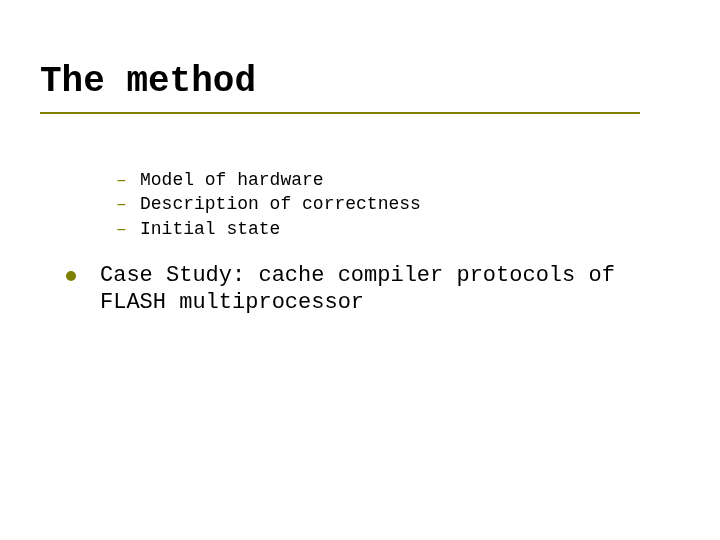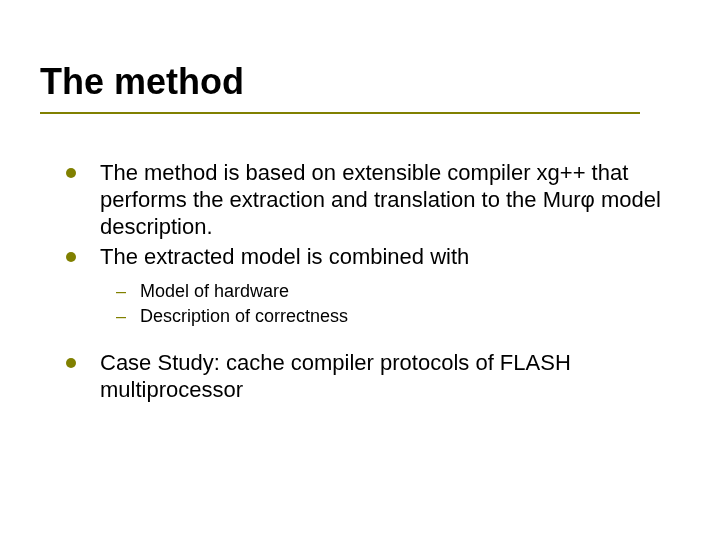--- a/index.html
+++ b/index.html
@@ -10,20 +10,21 @@
     background: #ffffff;
     font-family: Arial, Helvetica, sans-serif;
     color: #000000;
     overflow: hidden;
   }
   .slide {
     position: relative;
     width: 720px;
     height: 540px;
     box-sizing: border-box;
+    font-family: Liberation Mono, monospace;
   }
   .title-wrap {
     position: absolute;
     left: 40px;
     top: 62px;
   }
   .title {
     font-size: 36px;
     font-weight: bold;
     margin: 0;
@@ -87,26 +88,23 @@
 <body>
 
 <div class="slide">
 
   <div class="title-wrap">
     <h1 class="title">The method</h1>
     <div class="rule"></div>
   </div>
 
   <div class="body">
-    <ul class="main">
-      <li>The method is based on extensible compiler xg++ that performs the extraction and translation to the Murφ model description.</li>
-      <li>The extracted model is combined with</li>
-    </ul>
     <ul class="sub">
       <li>Model of hardware</li>
       <li>Description of correctness</li>
+      <li>Initial state</li>
     </ul>
     <ul class="main">
       <li>Case Study: cache compiler protocols of FLASH multiprocessor</li>
     </ul>
   </div>
 
 </div>
 
 </body></html>

